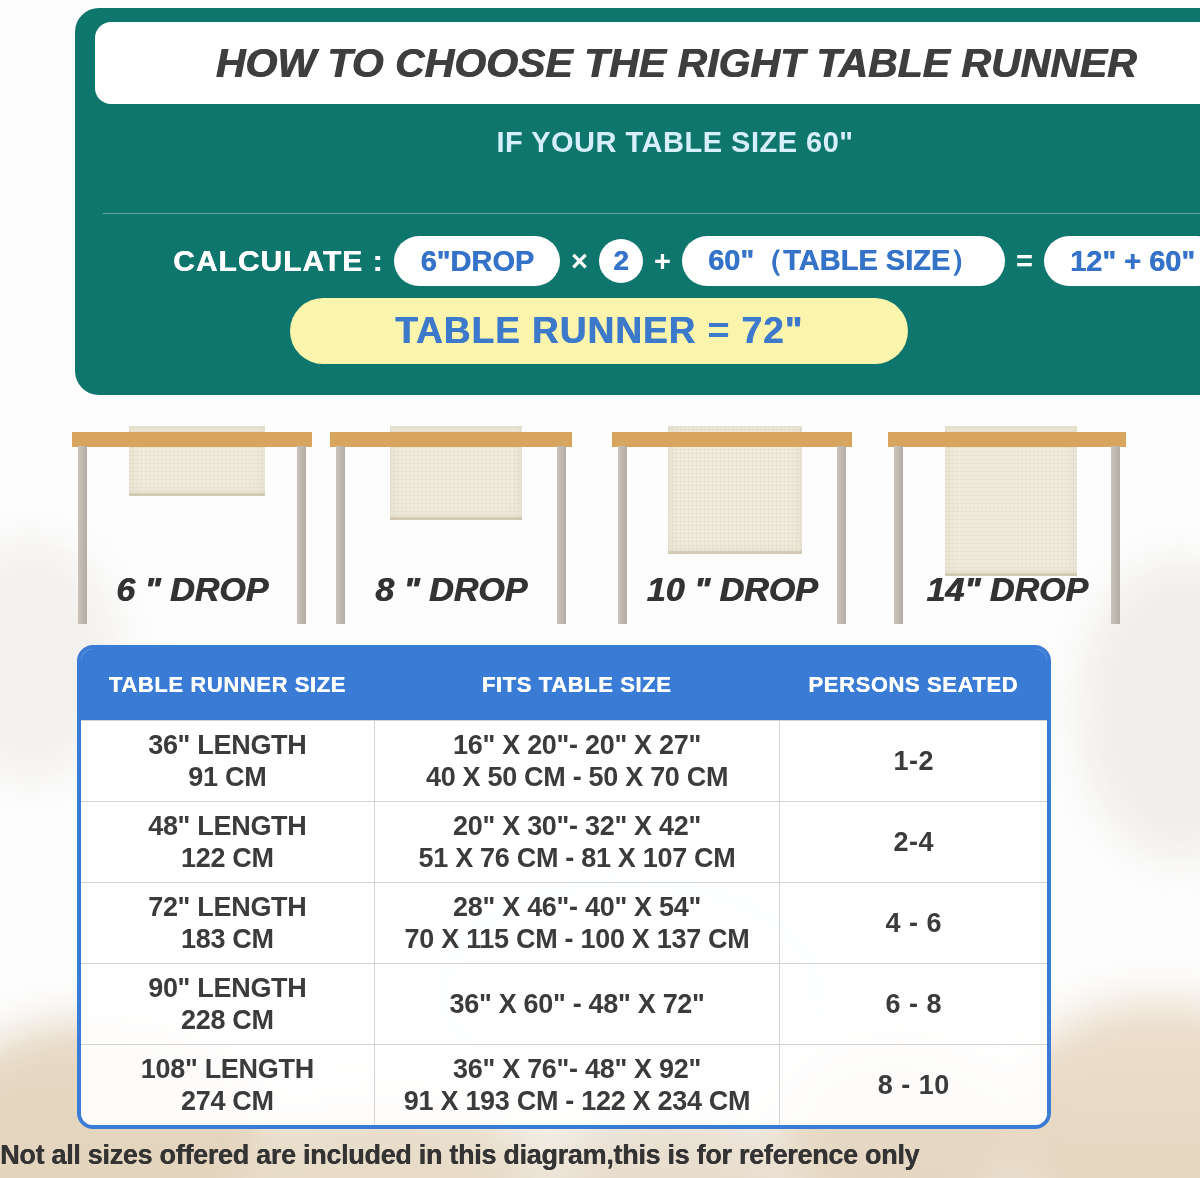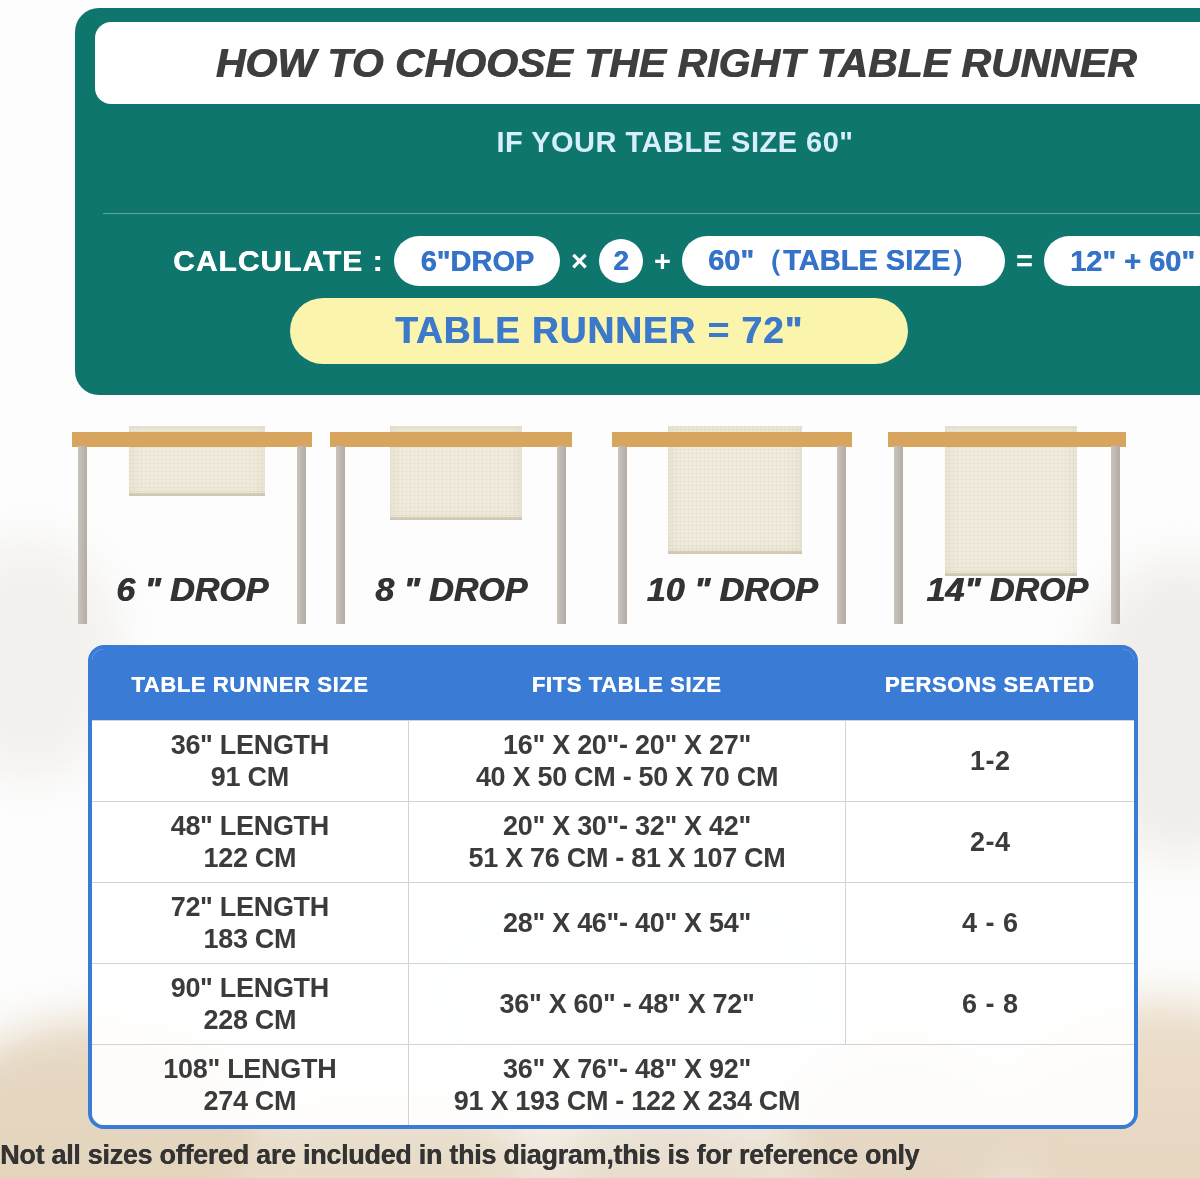--- a/index.html
+++ b/index.html
@@ -116,21 +116,21 @@
   .fig.d4 .runner { height:150px; }
   .flabel {
     position:absolute; left:0; right:0; top:138px; text-align:center;
     font-size:34px; font-weight:bold; font-style:italic; color:#333333;
     letter-spacing:0px; white-space:nowrap;
     text-shadow:0.9px 0 0 currentColor;
   }
 
   
   .size-table {
-    position:absolute; left:88px; top:645px; width:1050px;
+    position:absolute; left:77px; top:645px; width:974px;
     border:4px solid #3A7CD5; border-radius:16px; overflow:hidden;
     background:rgba(255,255,255,0.55);
   }
   .thead {
     display:grid; grid-template-columns:30.3% 42% 27.7%;
     background:#3A7CD5; height:71px; align-items:center;
   }
   .thead .hcell {
     text-align:center; color:#ffffff; font-size:22px; font-weight:bold;
     letter-spacing:0.6px; text-shadow:0.4px 0 0 currentColor;
@@ -260,20 +260,21 @@
         </div>
       </div>
 
       <div class="trow">
         <div class="cell c1">
           <div class="ln">72" LENGTH</div>
           <div class="ln">183 CM</div>
         </div>
         <div class="cell c2">
           <div class="ln">28" X 46"- 40" X 54"</div>
+          <div class="ln">70 X 115 CM - 100 X 137 CM</div>
         </div>
         <div class="cell c3">
           <div class="ln">4 - 6</div>
         </div>
       </div>
 
       <div class="trow">
         <div class="cell c1">
           <div class="ln">90" LENGTH</div>
           <div class="ln">228 CM</div>
@@ -288,19 +289,22 @@
 
       <div class="trow">
         <div class="cell c1">
           <div class="ln">108" LENGTH</div>
           <div class="ln">274 CM</div>
         </div>
         <div class="cell c2">
           <div class="ln">36" X 76"- 48" X 92"</div>
           <div class="ln">91 X 193 CM - 122 X 234 CM</div>
         </div>
+        <div class="cell c3">
+          <div class="ln">8 - 10</div>
+        </div>
       </div>
     </div>
 
     <div class="footer-note">Not all sizes offered are included in this diagram,this is for reference only</div>
 
   </div>
 </div>
 
 </body></html>

